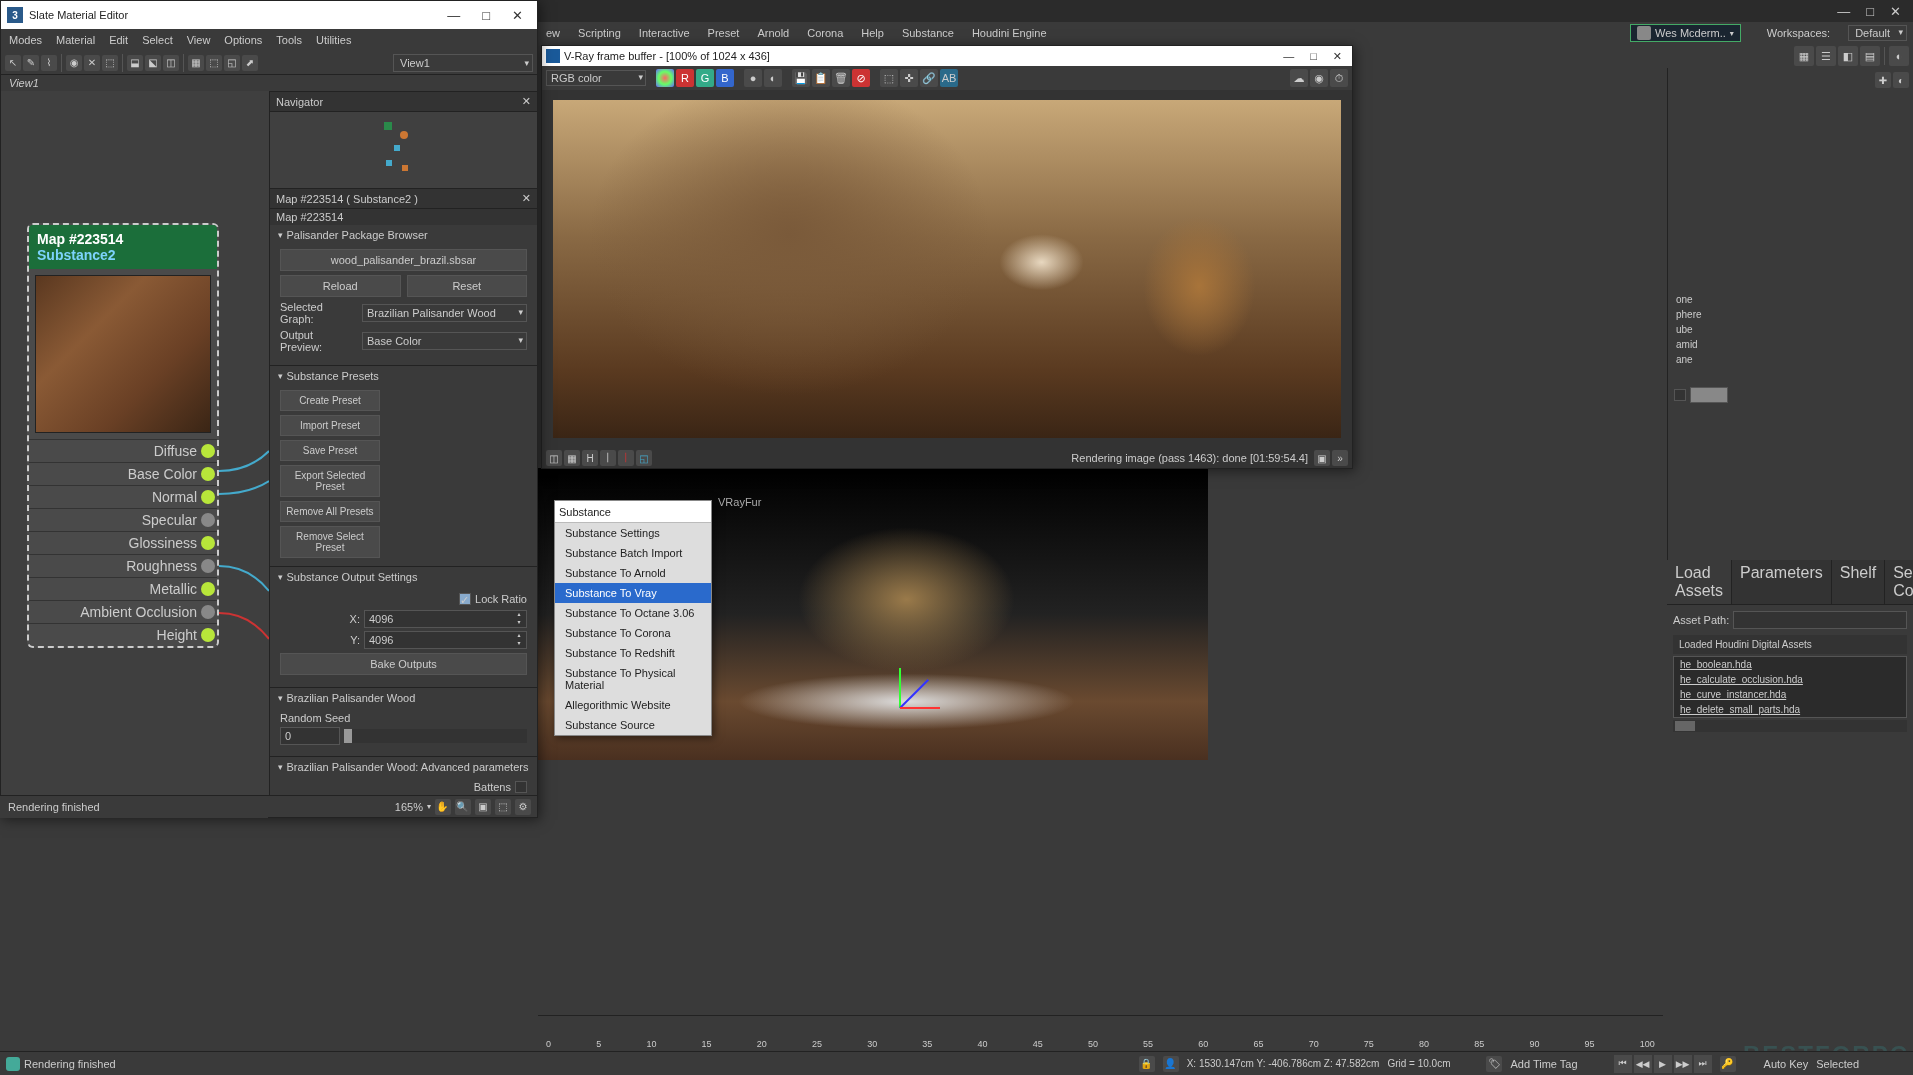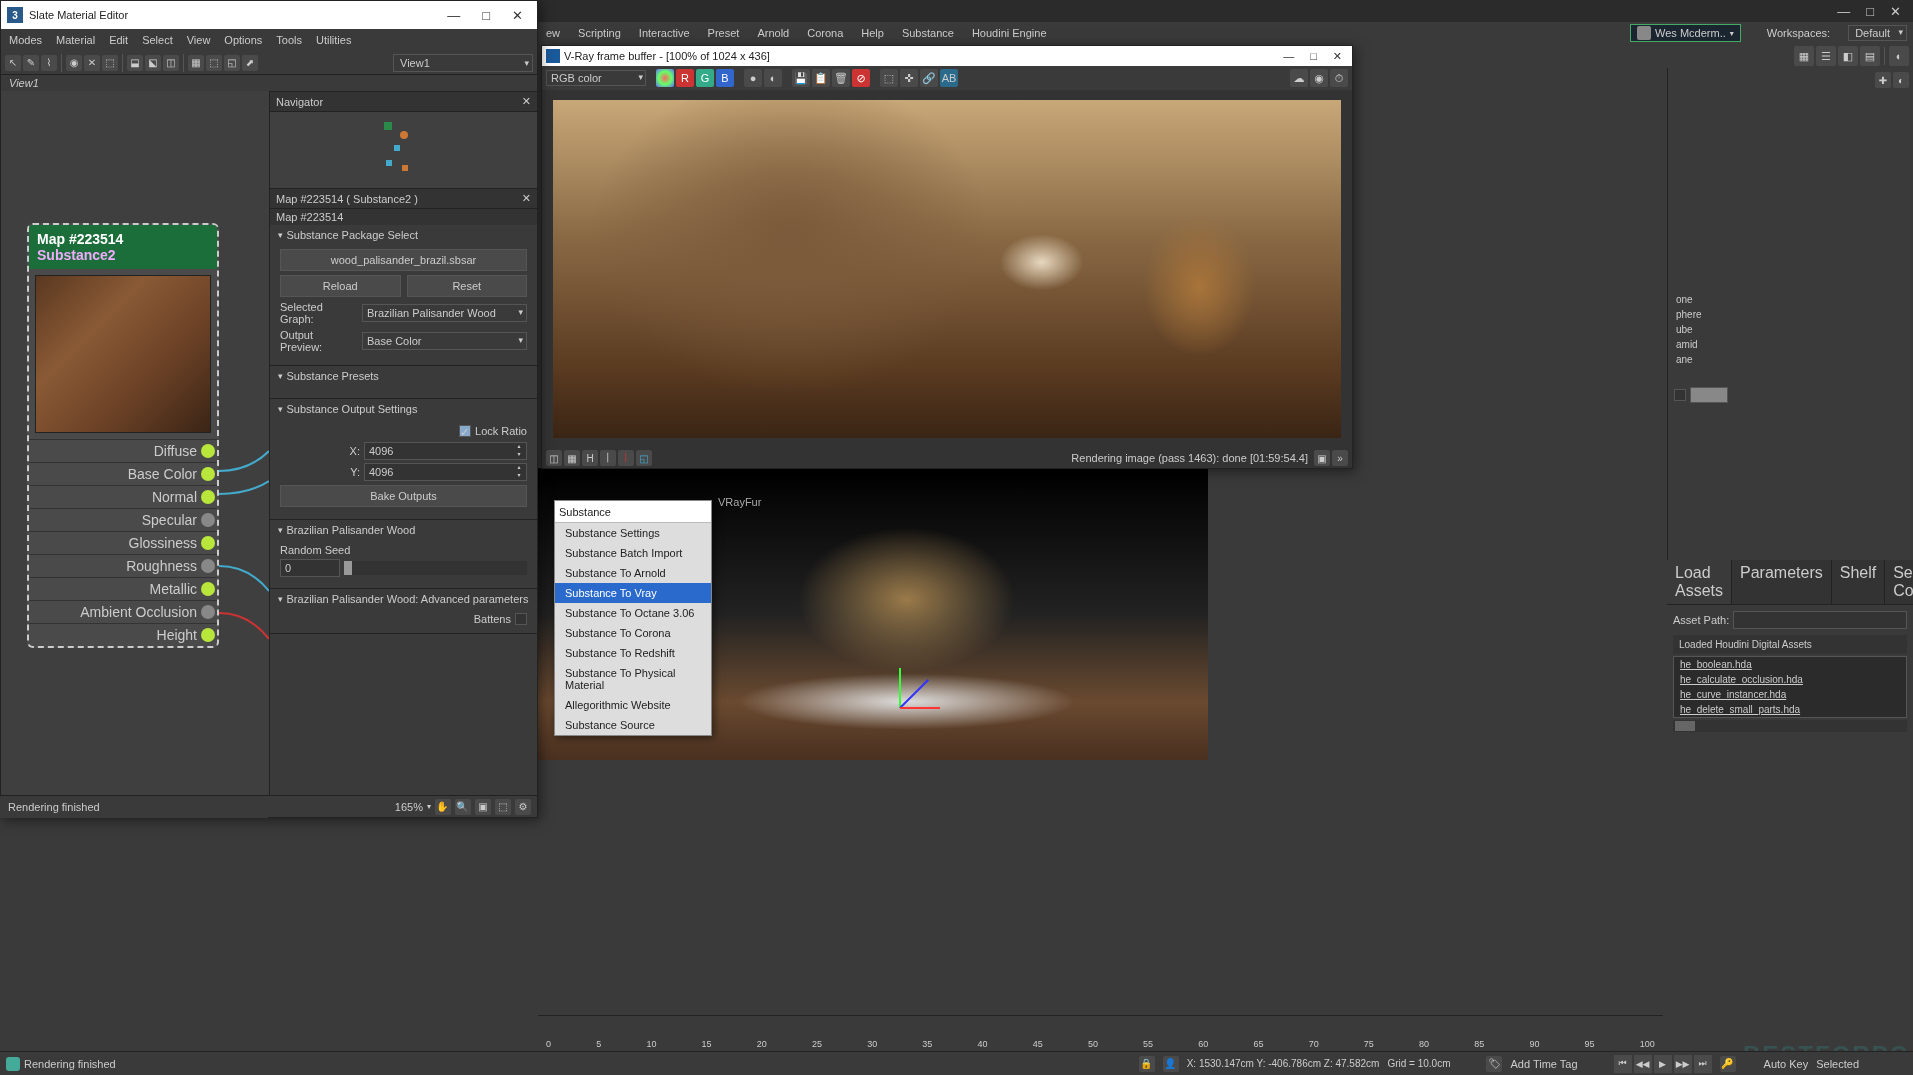--- a/index.html
+++ b/index.html
@@ -41,21 +41,21 @@
 .slate-view-tab { height:16px; background:#3a3a3a; padding:0 8px; font-style:italic; display:flex; align-items:center; }
 
 .slate-body { position:absolute; top:90px; left:0; right:0; bottom:22px; display:flex; }
 .slate-canvas { width:268px; background:#3f3f3f; position:relative; }
 .slate-right { flex:1; background:#3a3a3a; display:flex; flex-direction:column; border-left:1px solid #222; }
 
 
 .node { position:absolute; left:26px; top:132px; width:192px; border:2px dashed #ccc; border-radius:6px; background:#4a4a4a; }
 .node-head { background:#1b6e3a; padding:6px 8px; border-radius:4px 4px 0 0; }
 .node-head .h1 { font-weight:bold; font-size:14px; color:#fff; }
-.node-head .h2 { font-weight:bold; font-size:14px; color:#f0abfc; }
+.node-head .h2 { font-weight:bold; font-size:14px; color:#7dd3fc; }
 .node-thumb { margin:6px; height:158px; background:linear-gradient(135deg,#5a3820,#8a5a35,#6a4025,#3a2515); border:1px solid #222; }
 .node-out { display:flex; align-items:center; justify-content:flex-end; padding:3px 2px 3px 6px; gap:4px; border-top:1px solid #333;}
 .node-out .lbl { font-size:14px; }
 .dot { width:14px; height:14px; border-radius:50%; background:#888; }
 .dot.on { background:#b8e63a; }
 .wire { position:absolute; pointer-events:none; }
 
 
 .panel-hdr { background:#333; padding:3px 6px; font-size:11px; border-top:1px solid #222; border-bottom:1px solid #222; display:flex; align-items:center; gap:4px; }
 .panel-hdr .x { margin-left:auto; cursor:pointer; }
@@ -334,21 +334,21 @@
       </div>
       <div class="panel-hdr">
           <span>Map #223514  ( Substance2 )</span>
           <span class="x">✕</span>
         </div>
       <div class="map-tab">Map #223514</div>
 
       <div style="flex:1;overflow:hidden">
       <div class="section">
         <div class="sec-hdr">
-              <span>Substance Package Select</span>
+              <span>Palisander Package Browser</span>
             </div>
         <div class="sec-body">
           <div class="sbs-file">wood_palisander_brazil.sbsar</div>
           <div class="btn-row">
             <div class="btn">Reload</div>
             <div class="btn">Reset</div>
           </div>
           <div class="form-row">
             <span class="lbl">Selected Graph:</span>
             <div class="sel"><span>Brazilian Palisander Wood</span></div>
@@ -359,20 +359,28 @@
           </div>
         </div>
       </div>
 
       <div class="section">
         <div class="sec-hdr">
               <span>Substance Presets</span>
             </div>
         <div class="sec-body">
           <div class="preset-area">
+            <div class="preset-btns">
+              <div class="btn">Create Preset</div>
+              <div class="btn">Import Preset</div>
+              <div class="btn">Save Preset</div>
+              <div class="btn">Export Selected Preset</div>
+              <div class="btn">Remove All Presets</div>
+              <div class="btn">Remove Select Preset</div>
+            </div>
           </div>
         </div>
       </div>
 
       <div class="section">
         <div class="sec-hdr">
               <span>Substance Output Settings</span>
             </div>
         <div class="sec-body">
           <div class="lock-row">

